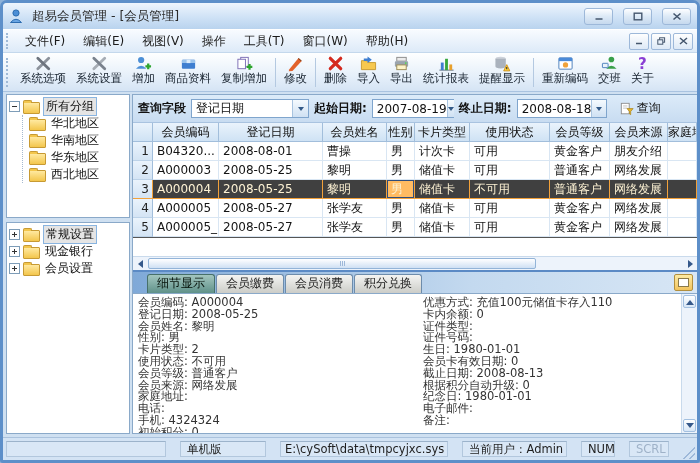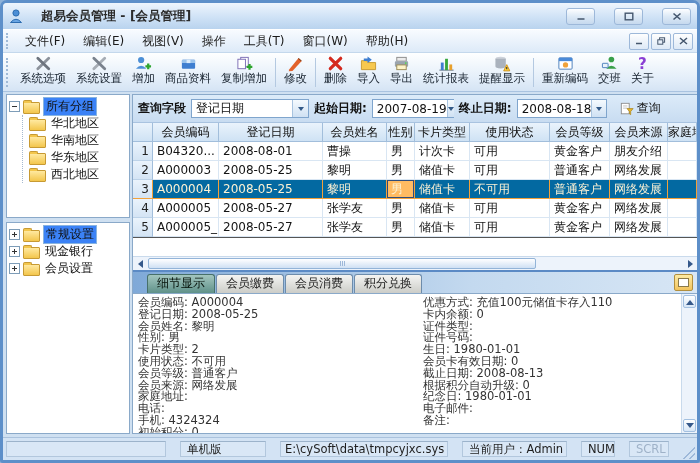--- a/index.html
+++ b/index.html
@@ -1,20 +1,20 @@
 <!DOCTYPE html>
 <html><head>
 <meta charset="utf-8">
 <style>
   html,body{margin:0;padding:0;}
   body{width:700px;height:463px;font-family:"DejaVu Sans","Liberation Sans",sans-serif;font-size:12px;background:#8fb2d8;overflow:hidden;}
   .window{width:700px;height:463px;box-sizing:border-box;border:3px solid #5d8fc9;border-radius:7px 7px 3px 3px;display:flex;flex-direction:column;background:#cfe0f1;overflow:hidden;}
 
   
-  .titlebar{height:26px;flex:0 0 26px;display:flex;align-items:center;gap:17px;padding:0 6px 0 5px;background:linear-gradient(#eef5fd,#cfe2f6 55%,#b9d3ee);font-weight:bold;}
+  .titlebar{height:26px;flex:0 0 26px;display:flex;align-items:center;gap:8px;padding:0 6px 0 5px;background:linear-gradient(#eef5fd,#cfe2f6 55%,#b9d3ee);}
   .title-text{flex:1;color:#2b2b2b;font-size:12.5px;white-space:nowrap;overflow:hidden;}
   .wbtn{width:27px;height:15px;border:1px solid #9db8d9;border-radius:3px;background:linear-gradient(#fdfeff,#dcE9f6 50%,#c6d9ee);display:flex;align-items:center;justify-content:center;margin-left:2px;}
 
   
   .menubar{height:22px;flex:0 0 22px;display:flex;align-items:center;background:linear-gradient(#f8fbff,#ddeaf8);border-top:1px solid #ffffff;border-bottom:1px solid #c4d8ec;padding:0 4px 0 2px;}
   .mgrip{width:4px;height:16px;margin:0 4px 0 1px;border-left:2px dotted #9fb9d6;}
   .menu-item{padding:2px 9px;color:#1b1b1b;white-space:nowrap;}
   .mdi-btns{margin-left:auto;display:flex;gap:2px;}
   .mdibtn{width:18px;height:15px;border:1px solid #9db8d9;border-radius:2px;background:linear-gradient(#fefefe,#dde9f6);display:flex;align-items:center;justify-content:center;}
 
@@ -27,21 +27,21 @@
   .tgrip{width:4px;margin:4px 3px 4px 1px;border-left:2px dotted #9fb9d6;}
 
   
   .main{flex:1;display:flex;min-height:0;background:#cfe0f1;}
   .sidebar{width:124px;flex:0 0 124px;display:flex;flex-direction:column;padding:2px 2px 3px 3px;gap:4px;}
   .panel{background:#fff;border:1px solid #8aa9c9;overflow:hidden;}
   .tree-top{flex:0 0 116px;padding:3px 2px;}
   .tree-bottom{flex:1;padding:3px 2px;}
   .trow{display:flex;align-items:center;gap:3px;height:17px;white-space:nowrap;color:#111;}
   .trow .tlabel{padding:0 2px;}
-  .trow.selected .tlabel{background:#3b82f6;border:1px solid #89b4e0;}
+  .trow.selected .tlabel{background:#e5e5e5;border:1px solid #89b4e0;}
   .tchildren{margin-left:13px;border-left:1px dotted #a5b9cf;}
   .tchildren .trow{padding-left:6px;}
   .expander{width:9px;height:9px;flex:0 0 9px;border:1px solid #7e9db8;background:#fff;position:relative;}
   .expander::before{content:"";position:absolute;left:2px;top:4px;width:5px;height:1px;background:#333;}
   .expander.plus::after{content:"";position:absolute;left:4px;top:2px;width:1px;height:5px;background:#333;}
   .folder{width:15px;height:10px;flex:0 0 15px;background:linear-gradient(#ffe9a0,#f3c64c);border:1px solid #c79a33;border-radius:1px;position:relative;margin-top:2px;}
   .folder::before{content:"";position:absolute;top:-3px;left:-1px;width:7px;height:2px;background:#f3c64c;border:1px solid #c79a33;border-bottom:none;border-radius:2px 2px 0 0;}
 
   .content{flex:1;display:flex;flex-direction:column;min-width:0;background:#fff;border:1px solid #8aa9c9;border-right:none;margin:2px 0 3px 0;}
 
@@ -53,21 +53,21 @@
   .tri-down{width:0;height:0;border:3.5px solid transparent;border-top:4.5px solid #335a88;margin-top:4px;}
   .qbtn{display:flex;align-items:center;gap:3px;margin-left:4px;padding:1px 4px;border-radius:2px;color:#111;white-space:nowrap;}
 
   
   .grid-area{height:133px;flex:0 0 133px;background:#fff;overflow:hidden;position:relative;}
   .grow{display:grid;grid-template-columns:20px 66px 104px 64px 28px 55px 80px 60px 58px 1fr;height:19px;}
   .grow .c{box-sizing:border-box;line-height:18px;overflow:hidden;white-space:nowrap;}
   .ghead .c{background:linear-gradient(#eaf3fc,#cfe2f4);border-right:1px solid #a2bedb;border-bottom:1px solid #a2bedb;text-align:center;color:#101010;}
   .gbody .c{border-right:1px solid #d9e6f3;border-bottom:1px solid #d9e6f3;padding-left:4px;color:#141414;}
   .gbody .cnum{background:linear-gradient(#eaf3fc,#d4e4f4);border-right:1px solid #a2bedb;border-bottom:1px solid #bcd2e8;text-align:right;padding:0 3px 0 0;color:#222;}
-  .grow.sel .c{background:#0369a1;border-color:#f2a13a;color:#fdf2d4;}
+  .grow.sel .c{background:#404040;border-color:#f2a13a;color:#fdf2d4;}
   .grow.sel .cnum{background:linear-gradient(#eaf3fc,#d4e4f4);color:#222;}
   .grow.sel .c.focus{box-shadow:inset 0 0 0 1px #2e4d7d;background:#ffbb62;}
   .grid-endline{height:1px;background:#555;}
 
   
   .hscroll{height:13px;flex:0 0 13px;display:flex;align-items:center;background:#edf3fb;border-top:1px solid #c9daec;}
   .sarrow{width:13px;height:13px;display:flex;align-items:center;justify-content:center;}
   .tri-left{width:0;height:0;border:4px solid transparent;border-right:5px solid #35588a;margin-right:3px;}
   .tri-right{width:0;height:0;border:4px solid transparent;border-left:5px solid #35588a;margin-left:3px;}
   .tri-up{width:0;height:0;border:4px solid transparent;border-bottom:5px solid #35588a;margin-bottom:3px;}

